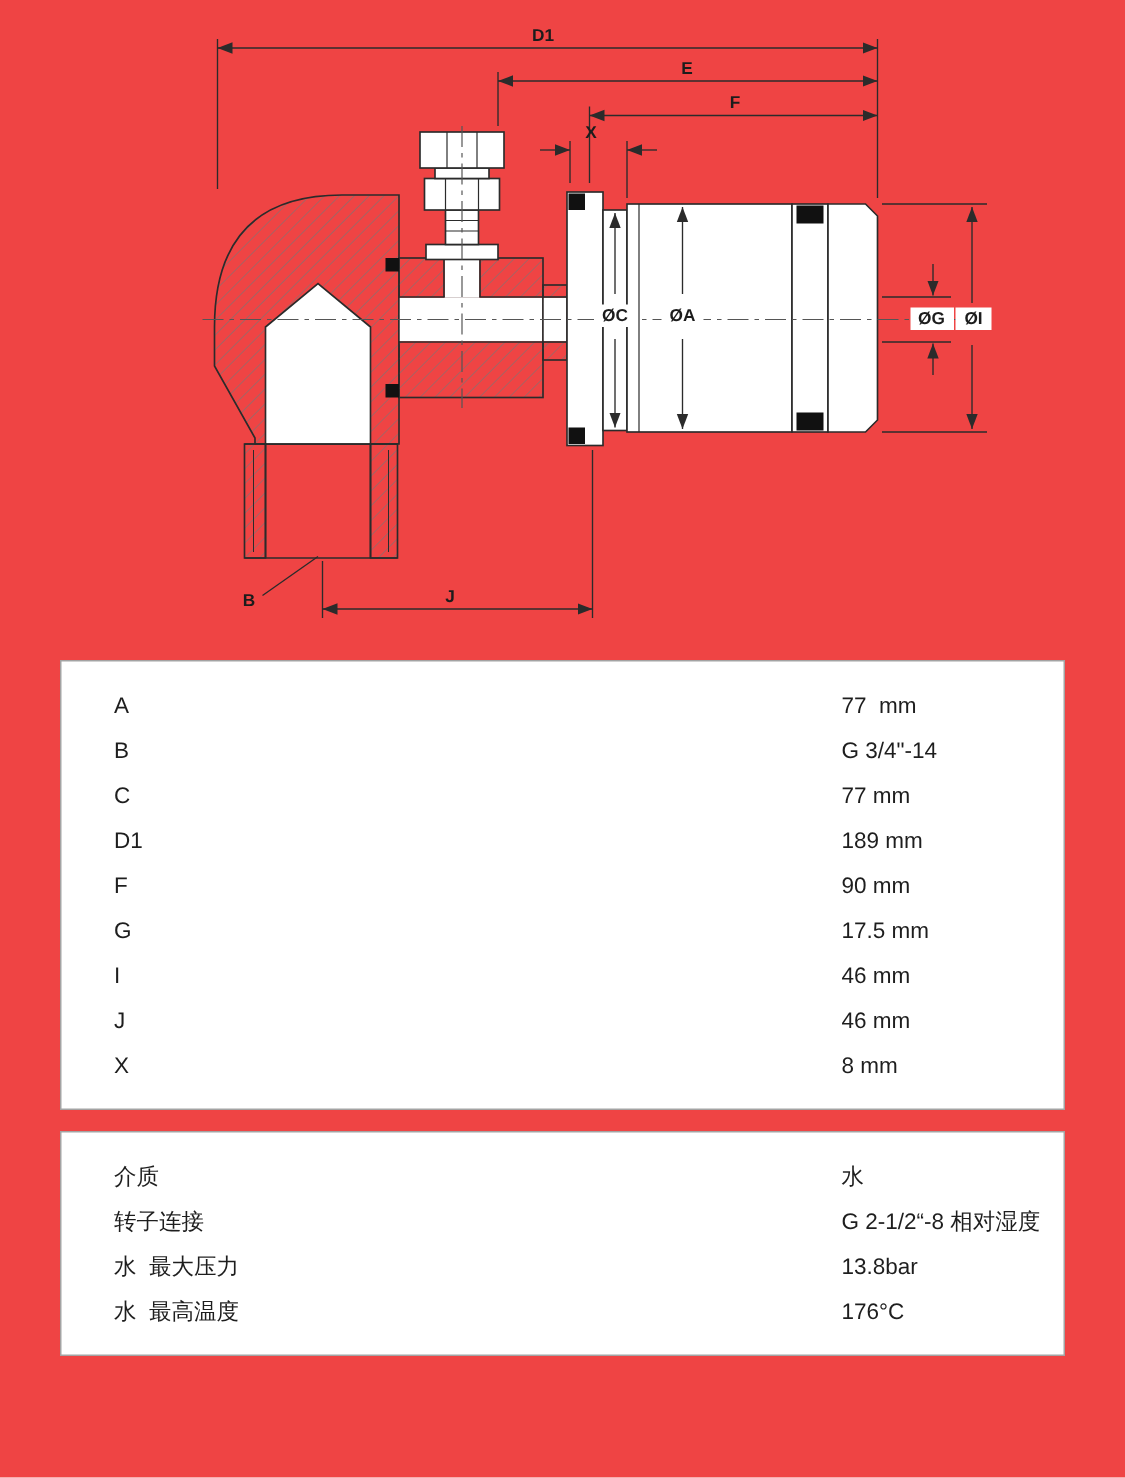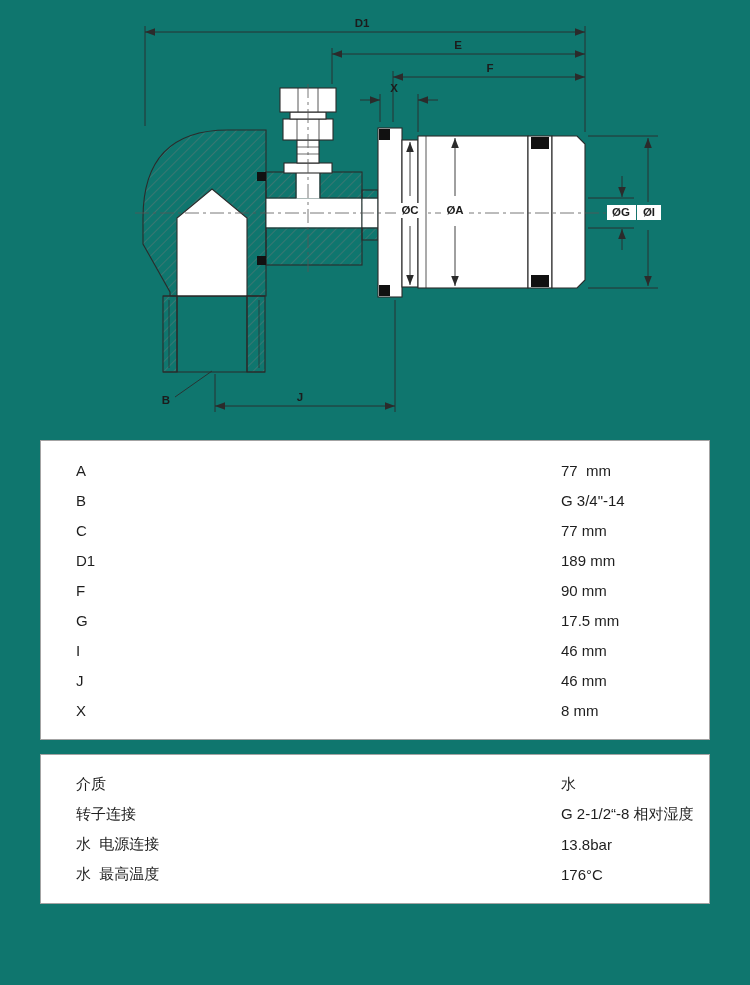--- a/index.html
+++ b/index.html
@@ -1,17 +1,17 @@
 <!DOCTYPE html>
 <html><head>
 <meta charset="utf-8">
 <style>
   html,body { margin:0; padding:0; background:#ffffff; }
   body { font-family:"Liberation Sans", sans-serif; color:#1e1e1e; }
-  .page { width:750px; height:985px; background:#0f766e; position:relative; overflow:hidden; }
+  .page { width:750px; height:985px; background:#ef4444; position:relative; overflow:hidden; }
   .drawing { width:750px; height:430px; }
   .dimtext text {
     font-family:"Liberation Sans", sans-serif;
     font-size:11.5px; font-weight:bold; fill:#1c1c1c; text-anchor:middle;
   }
   .table-box {
     margin:0 40px 14px 40px;
     border:1px solid #a3a3a3;
     padding:14px 35px;
     font-size:15px;
@@ -205,21 +205,21 @@
   <div class="table-box" id="spec-table">
       <div class="trow">
         <span class="tlabel">介质</span>
         <span class="tvalue">水</span>
       </div>
       <div class="trow">
         <span class="tlabel">转子连接</span>
         <span class="tvalue">G 2-1/2“-8 相对湿度</span>
       </div>
       <div class="trow">
-        <span class="tlabel">水  电源连接</span>
+        <span class="tlabel">水  最大压力</span>
         <span class="tvalue">13.8bar</span>
       </div>
       <div class="trow">
         <span class="tlabel">水  最高温度</span>
         <span class="tvalue">176°C</span>
       </div>
     </div>
 
 </div>
 

